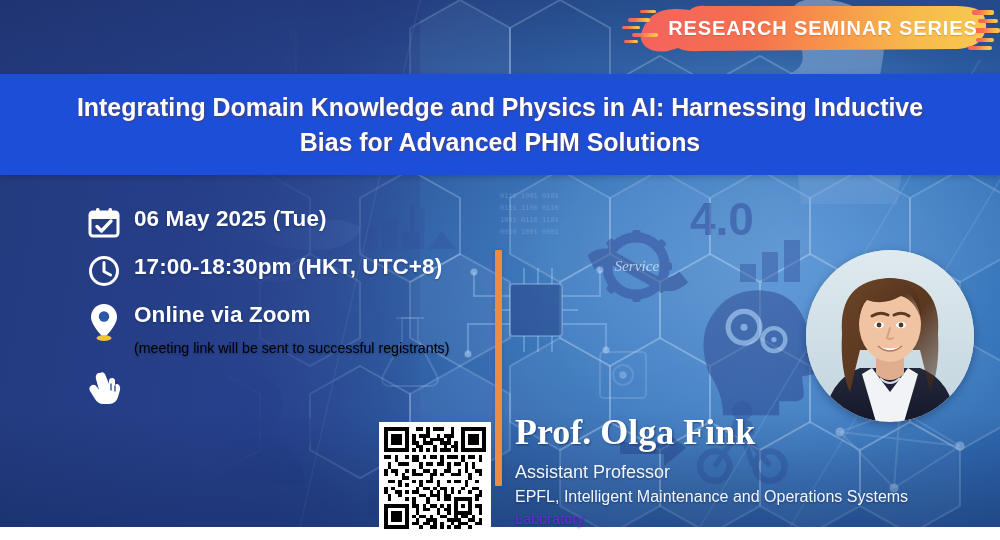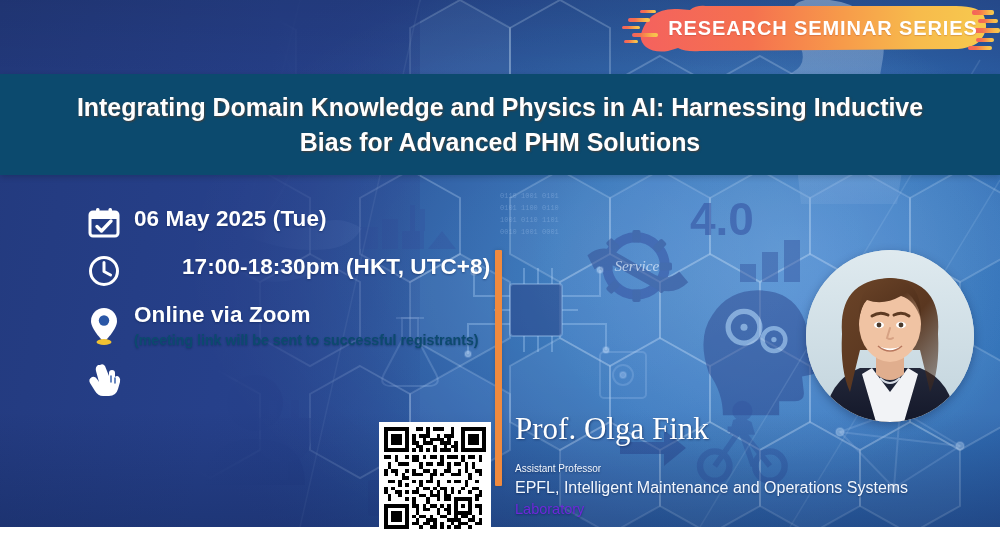--- a/index.html
+++ b/index.html
@@ -41,58 +41,58 @@
     position:absolute;left:622px;top:2px;width:378px;height:52px;
     display:flex;align-items:center;justify-content:center;
     color:#ffffff;font-size:20px;font-weight:bold;letter-spacing:.9px;
     font-family:"Liberation Sans",sans-serif;white-space:nowrap;
     padding-left:24px;box-sizing:border-box;text-shadow:0 1px 1px rgba(140,40,30,.25);
   }
 
   
   .titlebar{
     position:absolute;left:0;top:74px;width:1000px;height:101px;
-    background:#0c4a6e;display:flex;align-items:center;justify-content:center;
+    background:#1d4ed8;display:flex;align-items:center;justify-content:center;
     box-shadow:0 2px 6px rgba(0,0,0,.18);
   }
   .title{
     color:#ffffff;font-size:26.5px;font-weight:bold;line-height:1.32;text-align:center;
     width:930px;font-family:"Liberation Sans",sans-serif;
     transform:scaleX(.94);transform-origin:center;
     text-shadow:1px 1px 2px rgba(120,55,15,.55);
   }
 
   
   .details{position:absolute;left:44px;top:205px;width:460px;}
   .row{display:flex;align-items:flex-start;margin-bottom:9px;padding-left:44px;}
   .row .ico{width:46px;flex:0 0 46px;display:flex;align-items:flex-start;justify-content:flex-start;padding-top:2px;}
   .row .txt{flex:1;}
   .big{color:#ffffff;font-size:22.5px;font-weight:bold;line-height:1.26;
        font-family:"Liberation Sans",sans-serif;letter-spacing:.1px;
        text-shadow:0 1px 2px rgba(12,30,75,.45);}
-  .sub{color:#0c4a6e;font-size:14.2px;font-weight:bold;line-height:1.3;margin-top:2px;
+  .sub{color:#000000;font-size:14.2px;font-weight:normal;line-height:1.3;margin-top:10px;
        font-family:"Liberation Sans",sans-serif;text-shadow:0 1px 2px rgba(12,30,75,.45);}
   .r-date{margin-bottom:14px;}
-  .r-time{margin-bottom:14px;gap:48px;}
-  .r-venue{margin-bottom:10px;align-items:center;}
+  .r-time{margin-bottom:14px;}
+  .r-venue{margin-bottom:10px;}
 
   
   .qr-wrap{position:absolute;left:379px;top:422px;width:112px;height:112px;
            background:#ffffff;padding:5px;box-sizing:border-box;}
   .qr-wrap svg{display:block;}
 
   
   .divider{position:absolute;left:495px;top:250px;width:7px;height:236px;
            background:#f08a3e;border-radius:1px;box-shadow:0 0 4px rgba(0,0,0,.15);}
 
   
   .speaker{position:absolute;left:515px;top:412px;width:445px;}
-  .sp-name{color:#ffffff;font-size:31px;font-weight:normal;line-height:1.12;
+  .sp-name{color:#ffffff;font-size:36px;font-weight:bold;line-height:1.12;
            font-family:"Liberation Serif",serif;text-shadow:1px 1px 2px rgba(10,28,70,.5);}
-  .sp-role{color:#f2f7fe;font-size:10px;line-height:1.45;margin-top:15px;
+  .sp-role{color:#f2f7fe;font-size:18px;line-height:1.45;margin-top:7px;
            font-family:"Liberation Sans",sans-serif;text-shadow:0 1px 2px rgba(10,28,70,.5);}
   .sp-aff{color:#f2f7fe;font-size:16px;line-height:1.45;width:440px;text-align:justify;
           font-family:"Liberation Sans",sans-serif;text-shadow:0 1px 2px rgba(10,28,70,.5);}
   .sp-aff2{color:#6d28d9;font-size:14.5px;line-height:1.45;
            font-family:"Liberation Sans",sans-serif;text-shadow:0 1px 2px rgba(10,28,70,.5);}
 
   
   .portrait{position:absolute;left:806px;top:250px;width:168px;height:172px;
             border-radius:50%;overflow:hidden;background:#cfdde4;
             box-shadow:0 3px 10px rgba(8,24,60,.35);}

